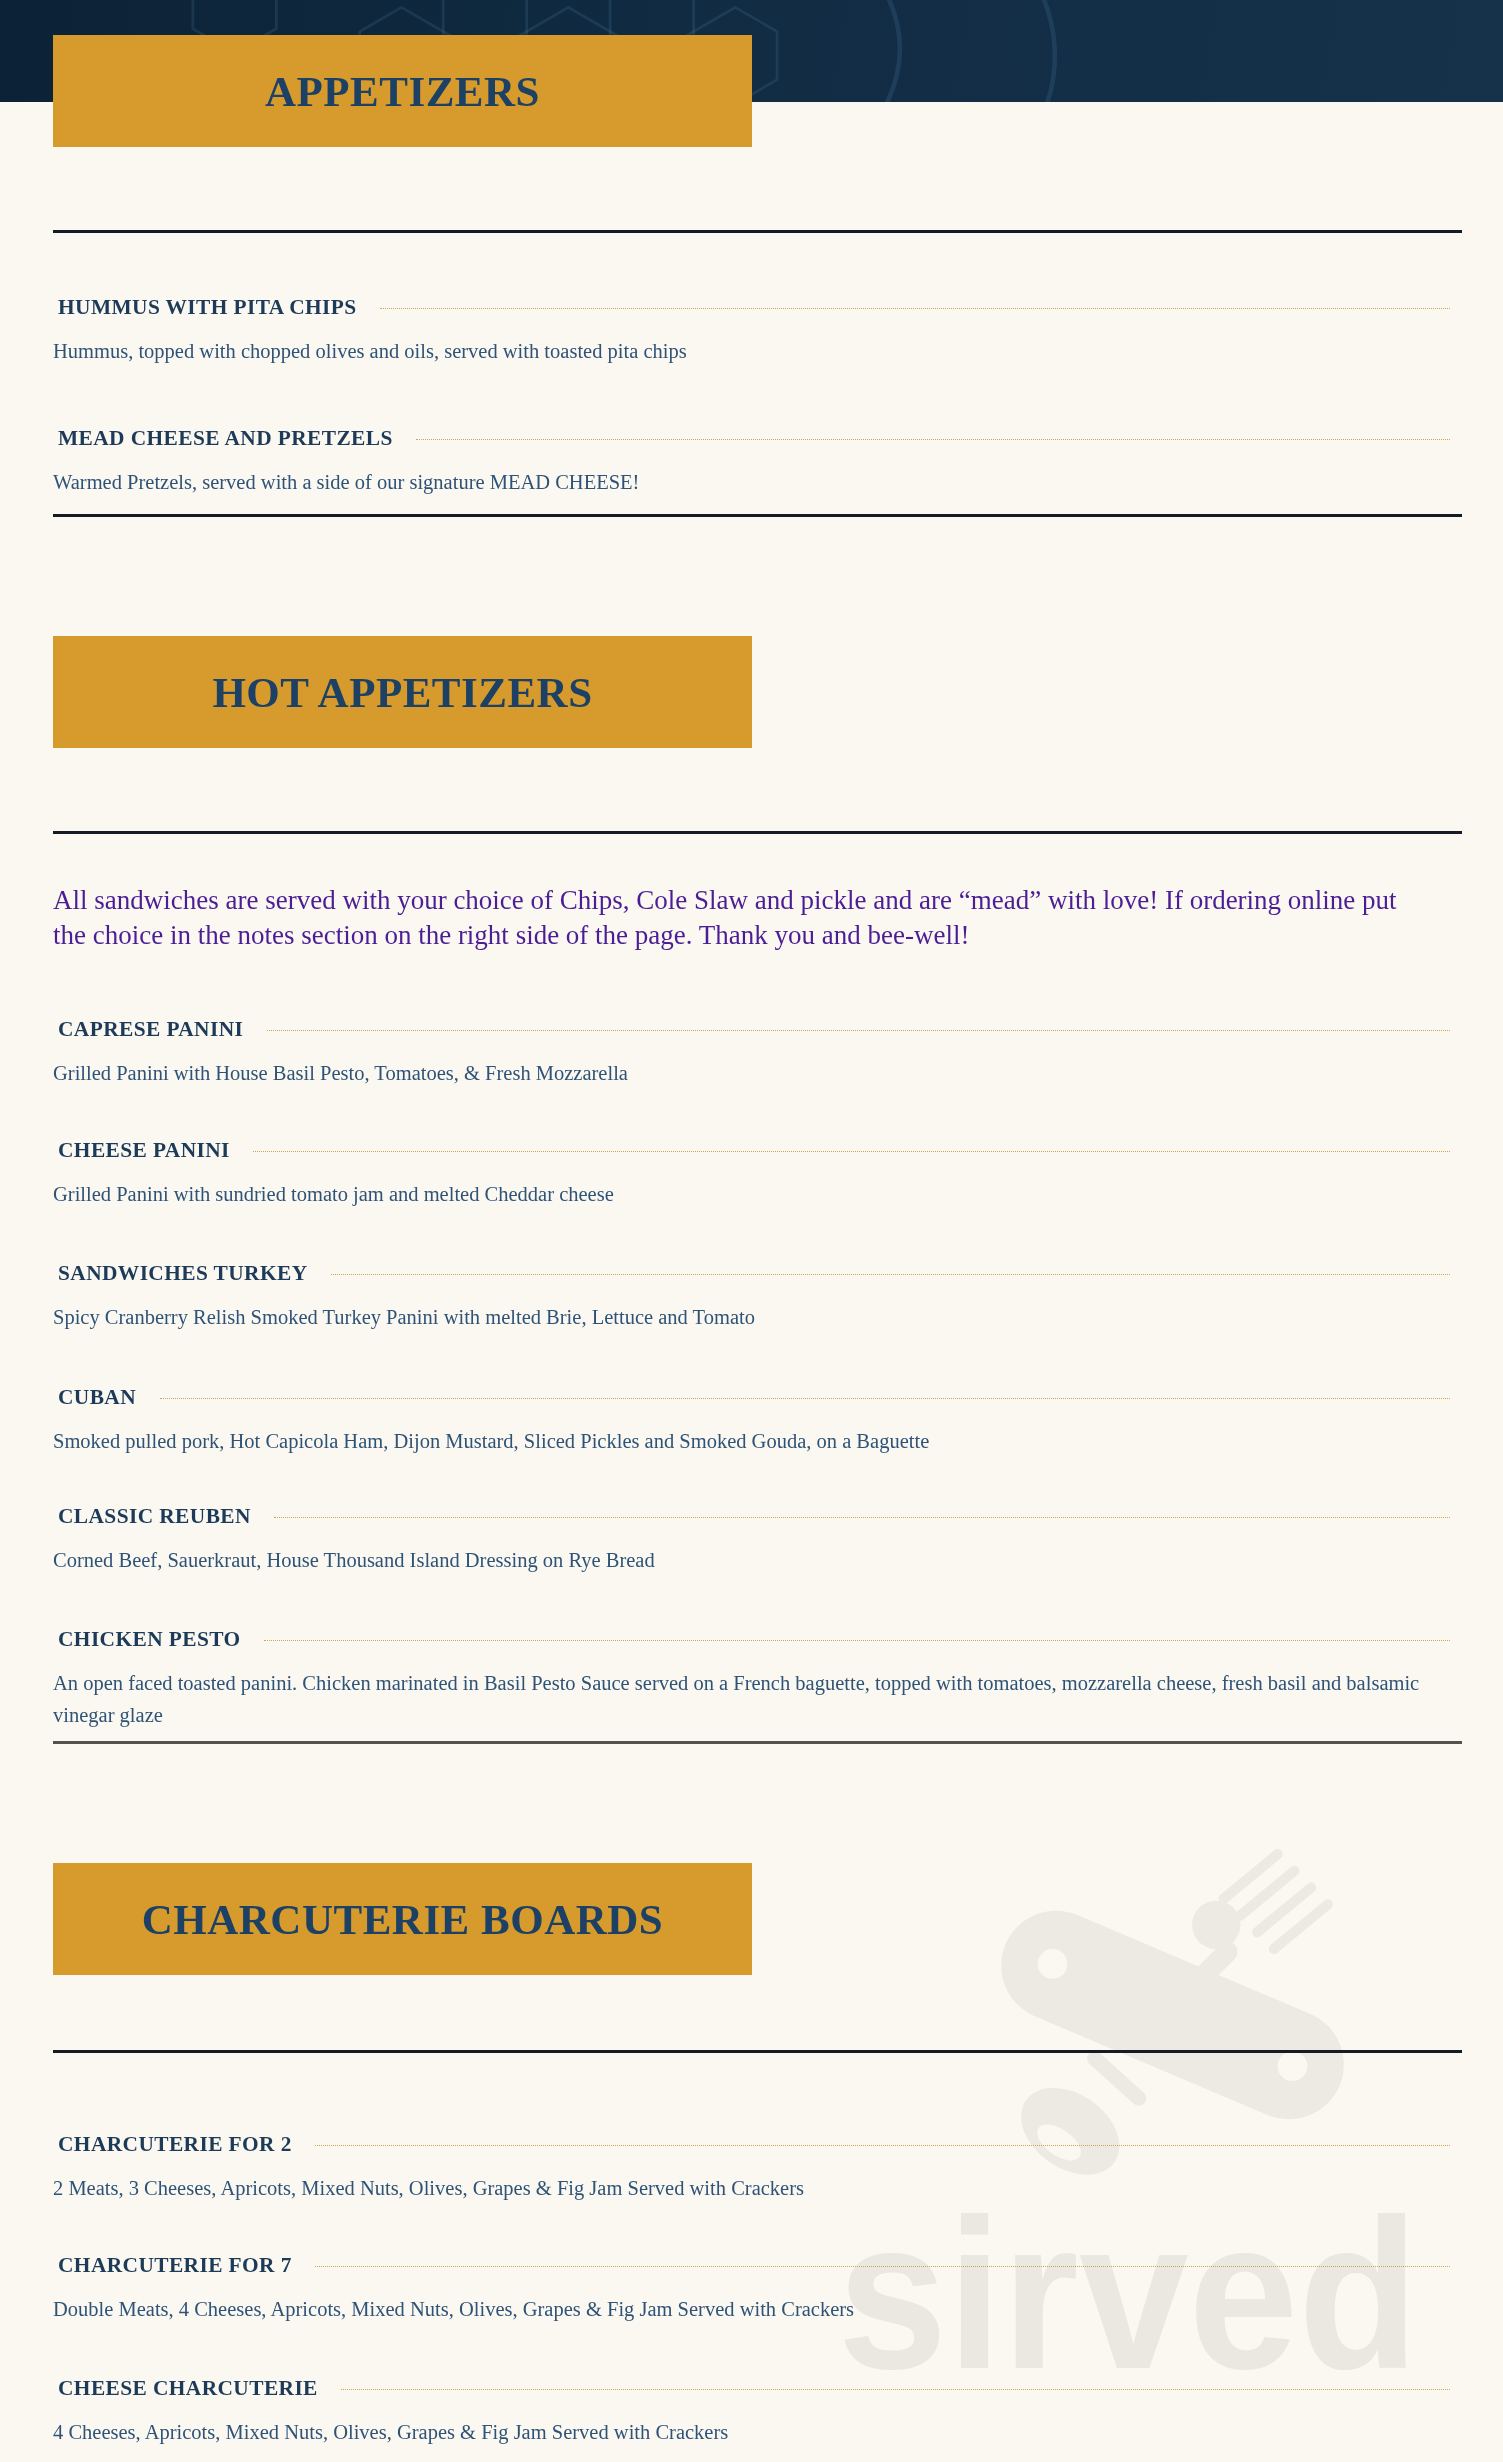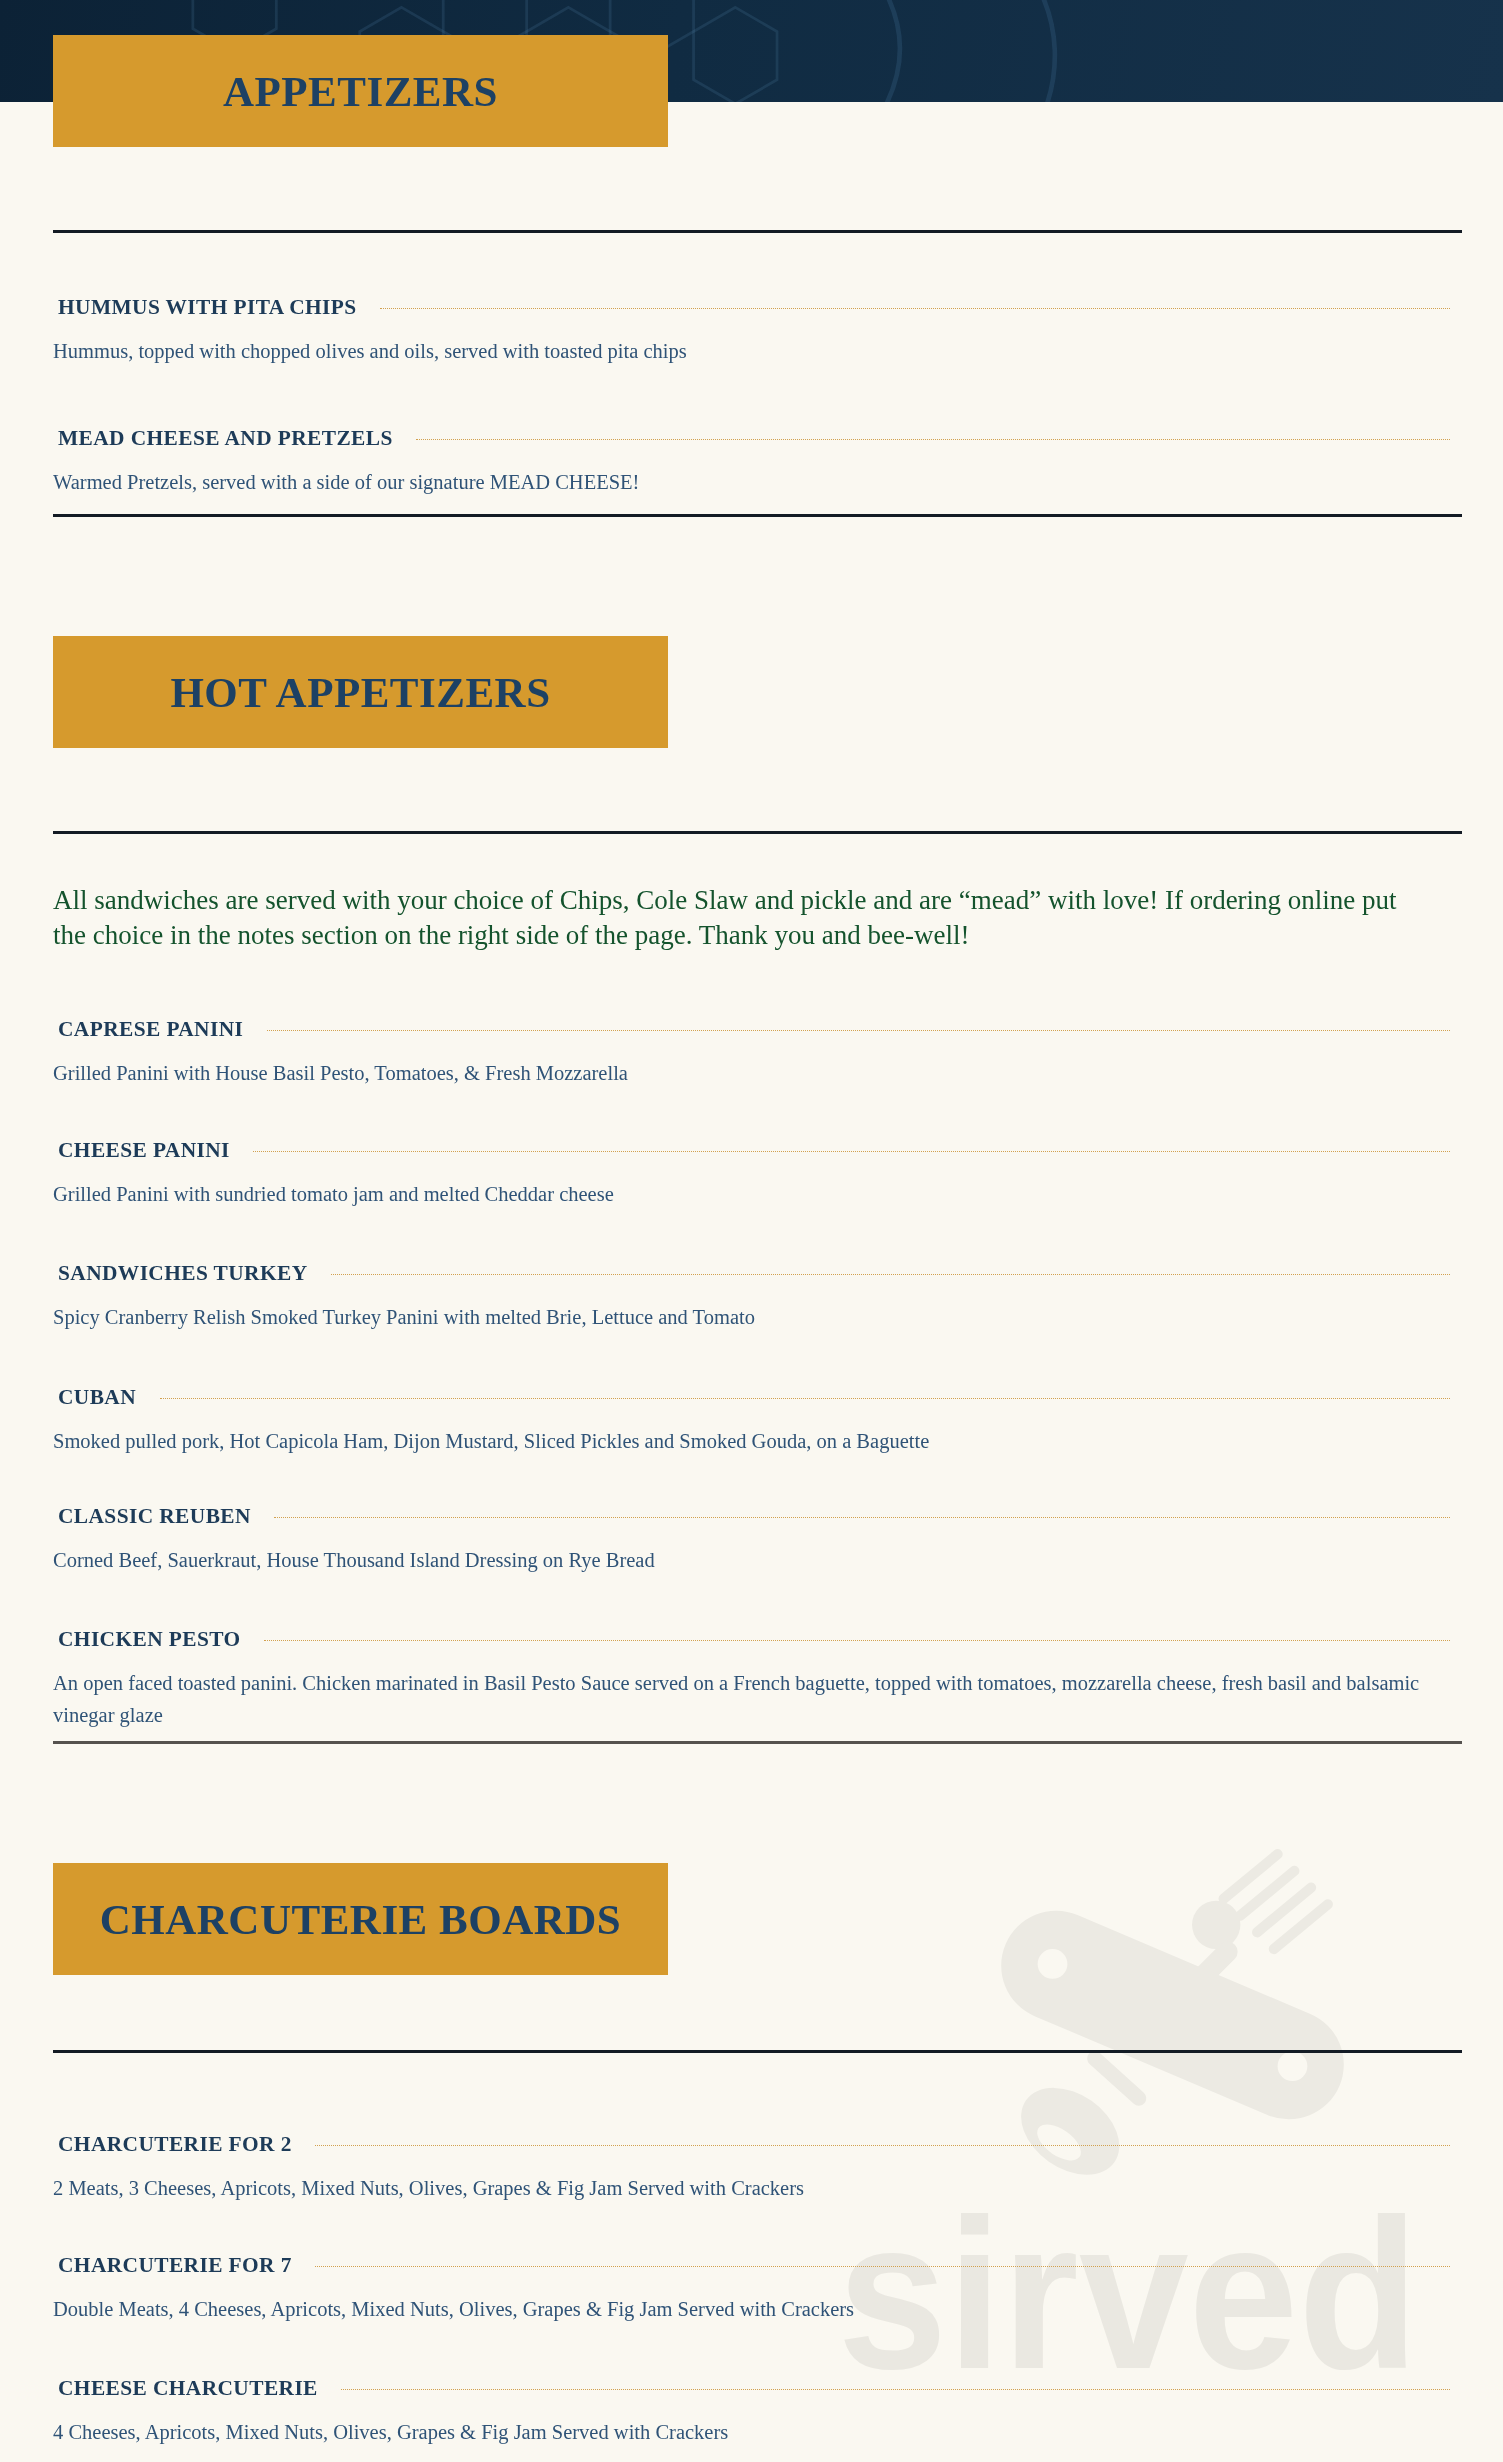--- a/index.html
+++ b/index.html
@@ -3,29 +3,29 @@
 <meta charset="utf-8">
 <style>
   html,body{margin:0;padding:0;background:#faf8f1;}
   .page{position:relative;width:1504px;height:2462px;background:#faf8f1;overflow:hidden;
         font-family:"Liberation Serif",serif;margin:0 auto;}
   
   .navy-band{position:absolute;left:0;top:0;width:1504px;height:102px;
              background:linear-gradient(100deg,#0c2236 0%,#102b42 45%,#16324b 100%);}
   .navy-band svg{position:absolute;left:0;top:0;}
   
-  .section-box{position:absolute;left:53px;width:615px;height:112px;background:#d69a2d;
+  .section-box{position:absolute;left:53px;width:699px;height:112px;background:#d69a2d;
                display:flex;align-items:center;justify-content:center;z-index:2;}
   .section-box span{font-size:43px;font-weight:bold;color:#1d4164;letter-spacing:0.5px;white-space:nowrap;}
   
   .rule{position:absolute;left:53px;width:1409px;height:2.8px;background:#131b24;z-index:2;}
   .rule.soft{background:#55524e;height:2.8px;}
   
   .intro{position:absolute;left:53px;width:1368px;font-size:27px;line-height:35px;
-         color:#14532d;z-index:2;}
+         color:#4c1d95;z-index:2;}
   
   .menu-item{position:absolute;left:53px;width:1397px;z-index:2;}
   .item-row{display:flex;align-items:center;}
   .item-row h3{margin:5px;font-size:21.4px;line-height:28px;font-weight:bold;color:#1d3b58;
                letter-spacing:0.4px;white-space:nowrap;}
   .leader{flex:1;border-bottom:1.9px dotted #d2a14f;margin-left:18.6px;height:0;
           position:relative;top:1.9px;}
   .item-desc{margin:9.3px 0 0 0;font-size:20.5px;line-height:32px;color:#2f5377;}
   
   .knife-mark{position:absolute;left:940px;top:1843px;z-index:0;}

